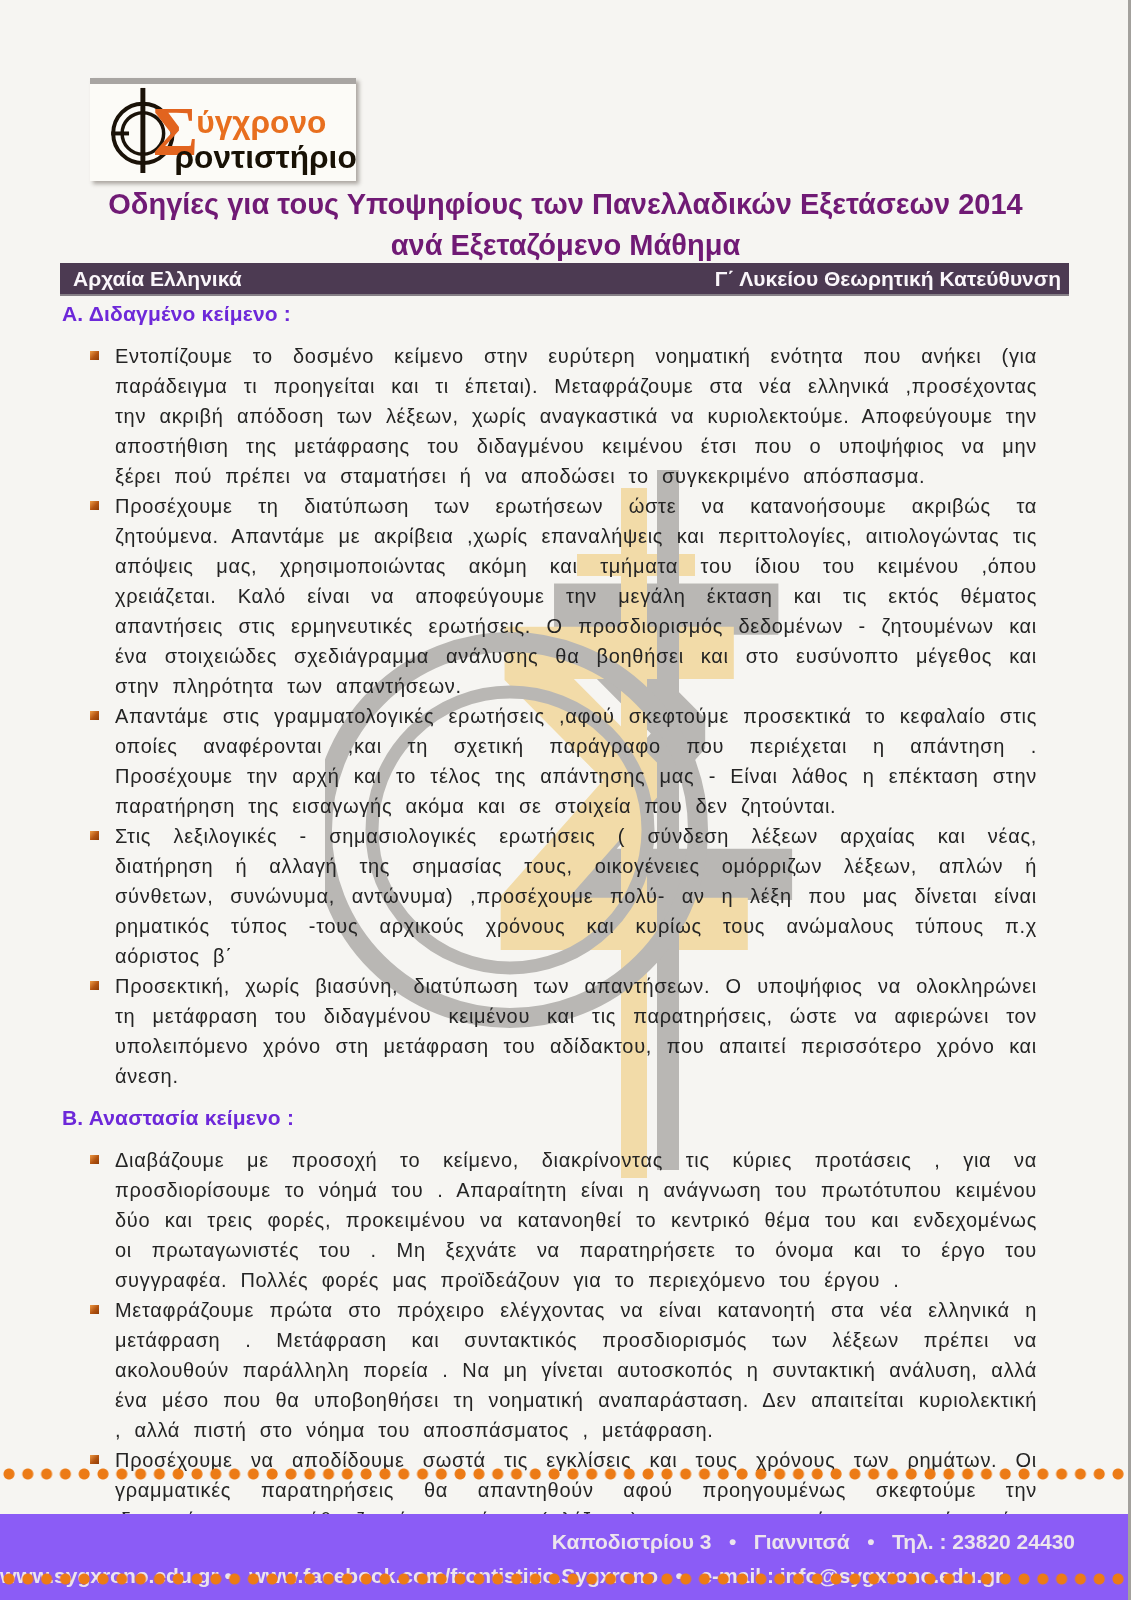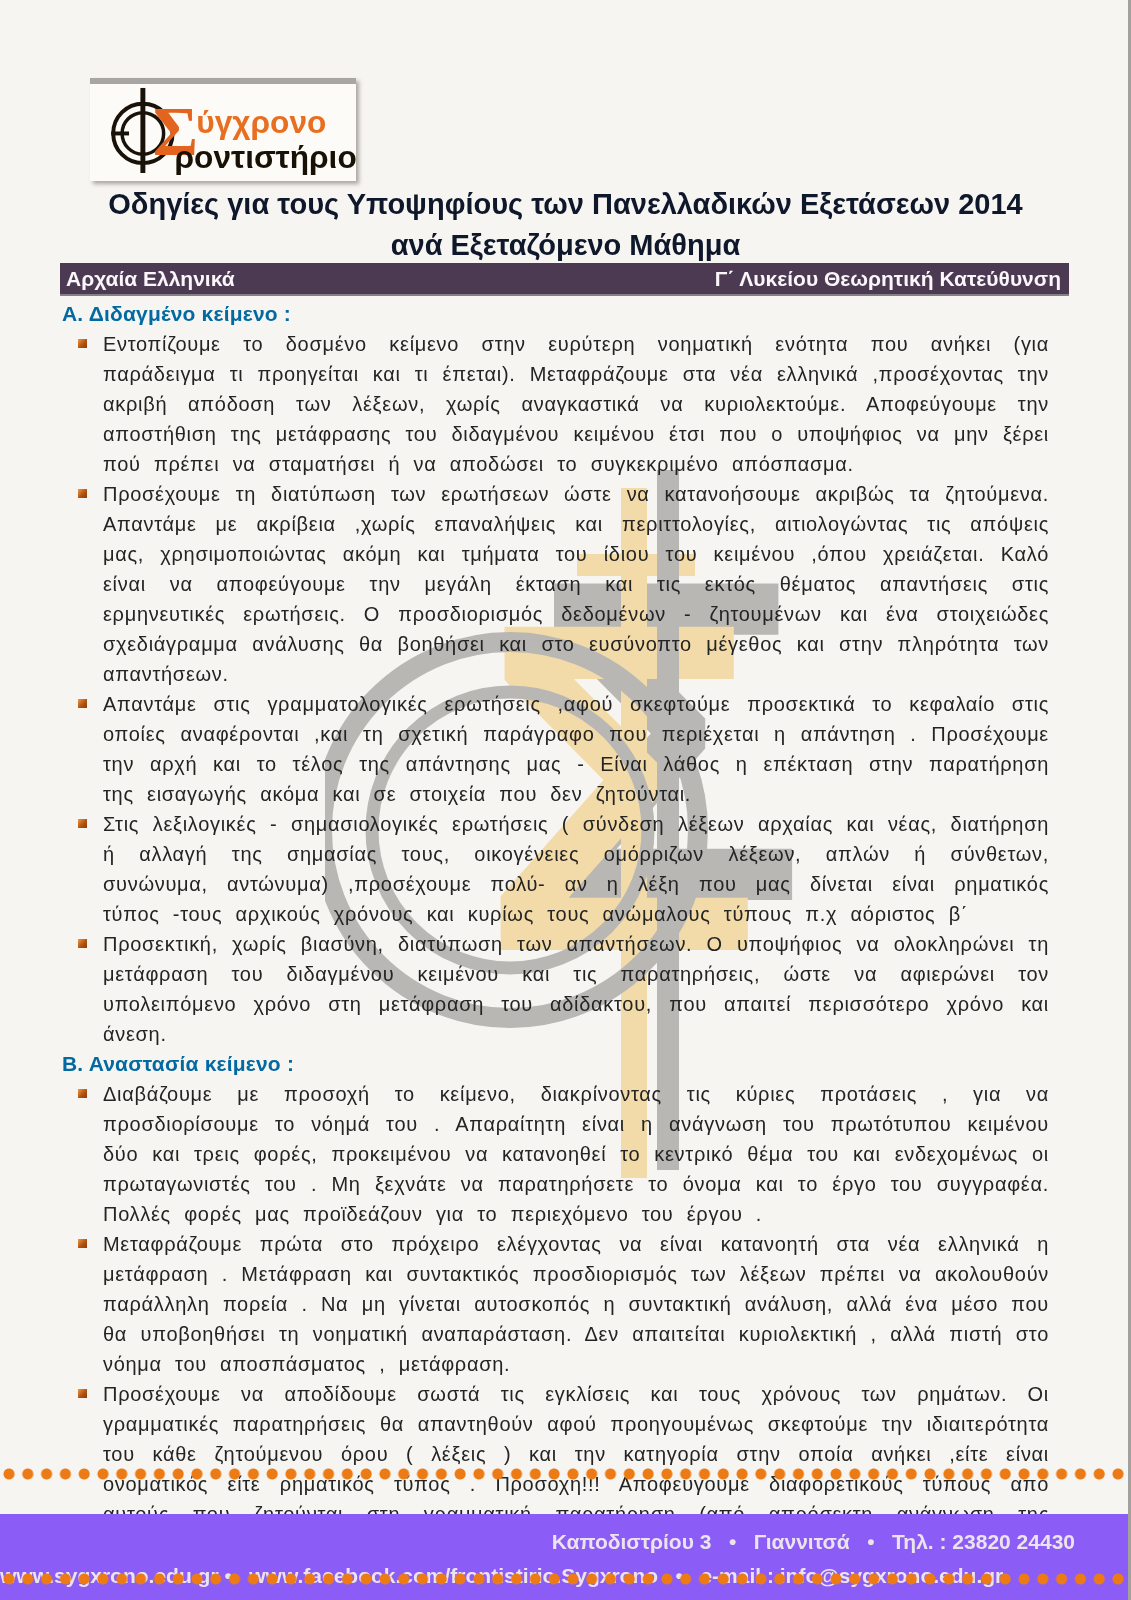--- a/index.html
+++ b/index.html
@@ -10,31 +10,31 @@
   
   .watermark{position:absolute;left:325px;top:470px;width:570px;height:720px;z-index:1;opacity:.9;}
 
   
   .orange-banner{position:absolute;left:75px;top:107px;width:985px;height:65px;background:#e2641f;z-index:3;}
   .banner-text{position:absolute;right:6px;top:2px;width:540px;text-align:center;
                color:#f7eedd;font-weight:bold;font-size:22px;line-height:30px;}
   .logo-box{position:absolute;left:90px;top:78px;width:266px;height:97px;background:#fcfbf7;
             border-top:6px solid #a8a5a2;box-shadow:3px 3px 4px rgba(60,50,40,.4);z-index:4;}
   .doc-title{position:absolute;top:184px;left:0;width:100%;text-align:center;font-weight:bold;
-             font-size:29px;line-height:41px;color:#0f172a;z-index:3;}
+             font-size:29px;line-height:41px;color:#701a75;z-index:3;}
   .subject-bar{position:absolute;left:60px;top:263px;width:1009px;height:31px;background:#4c3a52;
                box-shadow:0 2px 0 rgba(40,30,45,.55);color:#faf6fa;font-weight:bold;font-size:21px;
                display:flex;justify-content:space-between;align-items:center;z-index:3;}
-  .subject-bar .left{padding-left:6px;}
+  .subject-bar .left{padding-left:13px;}
   .subject-bar .right{padding-right:8px;}
 
   
   .body{position:absolute;left:62px;top:299px;width:987px;z-index:2;}
-  .body h2{font-size:21px;font-weight:bold;margin:0;line-height:30px;color:#0369a1;letter-spacing:.2px;}
-  .body ul{list-style:none;margin:0;padding:0;}
+  .body h2{font-size:21px;font-weight:bold;margin:0;line-height:30px;color:#6d28d9;letter-spacing:.2px;}
+  .body ul{list-style:none;margin:12px;padding:0;}
   .body li{position:relative;padding-left:41px;text-align:justify;font-size:20px;line-height:30px;
            color:#242424;word-spacing:7px;letter-spacing:.7px;}
   .sq{position:absolute;left:16px;top:10px;width:9px;height:9px;
       background:linear-gradient(135deg,#ee9a45 0%,#b35310 55%,#8d3c07 100%);}
 
   
   .dots{position:absolute;left:0;width:100%;height:14px;z-index:3;
         background-image:radial-gradient(circle 6px at 9px 7px,#ec7b16 5px,rgba(0,0,0,0) 6px);
         background-size:18.8px 14px;background-repeat:repeat-x;}
   .dots-top{top:1467px;}

